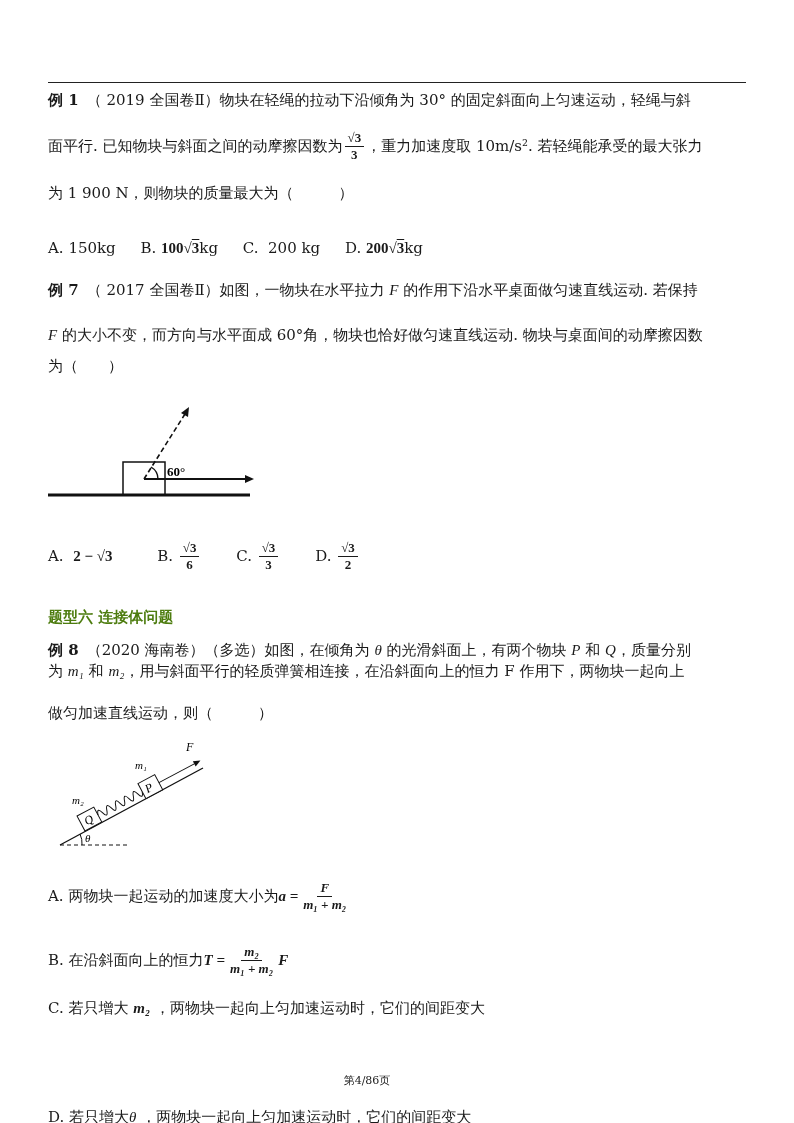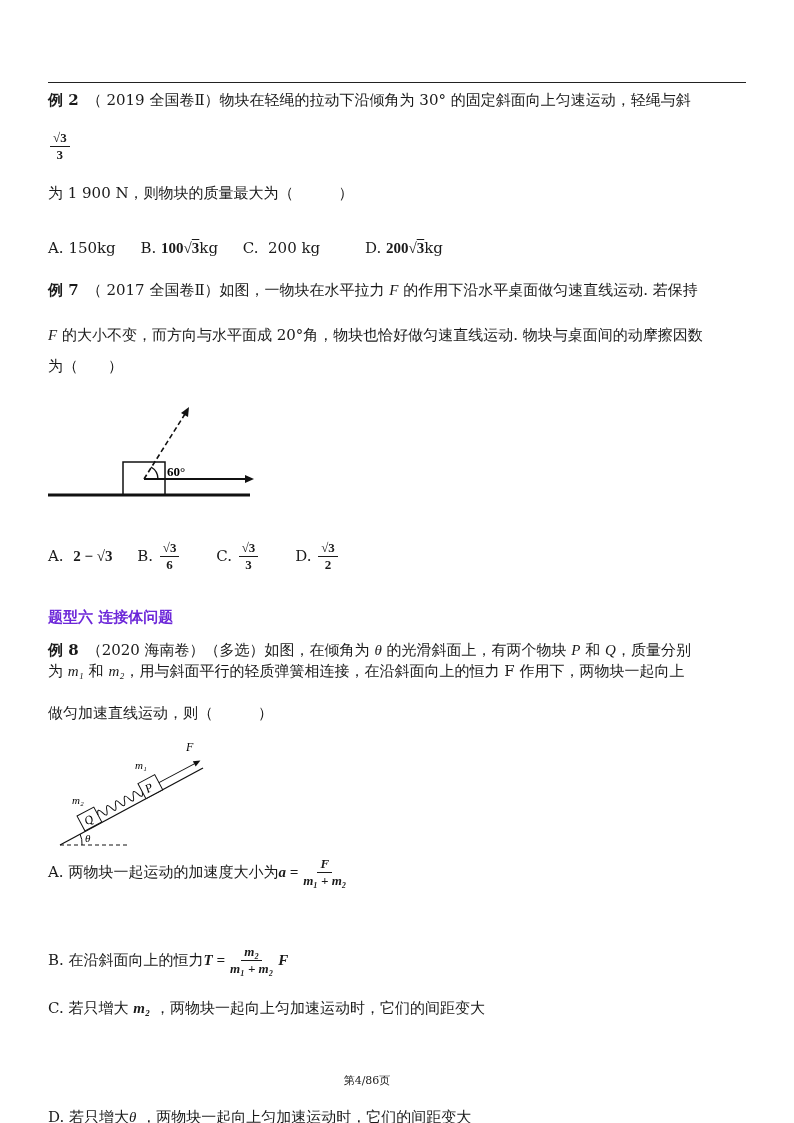--- a/index.html
+++ b/index.html
@@ -11,68 +11,68 @@
   .line { position: absolute; left: 48px; font-size: 15px; white-space: nowrap; line-height: 20px; }
   .lbl { font-weight: bold; font-family: "DejaVu Serif", serif; margin-right: 8px; }
   .it { font-style: italic; font-family: "Liberation Serif", serif; }
   .bi { font-style: italic; font-weight: bold; font-family: "Liberation Serif", serif; }
   .b { font-weight: bold; font-family: "Liberation Serif", serif; }
   .frac { display: inline-flex; flex-direction: column; align-items: center; vertical-align: middle; margin: 0 2px; font-size: 13px; line-height: 16px; }
   .frac .num { border-bottom: 1px solid #1a1a1a; padding: 0 3px; }
   .frac .den { padding: 0 3px; }
   .sqrt { font-weight: bold; font-family: "Liberation Serif", serif; }
   .sqrt .rad { text-decoration: overline; }
-  .heading { position: absolute; left: 48px; top: 608px; font-size: 15px; font-weight: bold; font-family: "DejaVu Sans", sans-serif; color: #6d28d9; }
+  .heading { position: absolute; left: 48px; top: 608px; font-size: 15px; font-weight: bold; font-family: "DejaVu Sans", sans-serif; color: #4d7c0f; }
   .opt { display: inline-block; margin-right: 20px; }
   .footer { position: absolute; left: 0; width: 734px; top: 1073px; text-align: center; font-size: 11px; }
   svg text { font-family: "Liberation Serif", serif; }
 </style>
 </head>
 <body>
 
 <div class="top-rule"></div>
 
 <div class="line" style="top:90px">
-  <span class="lbl">例 2</span><span>（ 2019 全国卷Ⅱ）物块在轻绳的拉动下沿倾角为 30° 的固定斜面向上匀速运动，轻绳与斜</span>
+  <span class="lbl">例 1</span><span>（ 2019 全国卷Ⅱ）物块在轻绳的拉动下沿倾角为 30° 的固定斜面向上匀速运动，轻绳与斜</span>
 </div>
 <div class="line" style="top:130px">
-  <span class="frac">
+  <span>面平行. 已知物块与斜面之间的动摩擦因数为</span><span class="frac">
       <span class="num b">√3</span>
       <span class="den b">3</span>
-    </span>
+    </span><span>，重力加速度取 10m/s². 若轻绳能承受的最大张力</span>
 </div>
 <div class="line" style="top:183px">为 1 900 N，则物块的质量最大为（　　　）</div>
 <div class="line" style="top:238px">
   <span class="opt"><span>A.</span> <span>150kg</span></span>
   <span class="opt"><span>B.</span> <span class="b">100</span><span class="sqrt">√<span class="rad">3</span></span><span>kg</span></span>
   <span class="opt"><span>C.</span>&nbsp; <span>200 kg</span></span>
-  <span class="opt" style="margin-left:20px"><span>D.</span> <span class="b">200</span><span class="sqrt">√<span class="rad">3</span></span><span>kg</span></span>
+  <span class="opt" style=""><span>D.</span> <span class="b">200</span><span class="sqrt">√<span class="rad">3</span></span><span>kg</span></span>
 </div>
 
 <div class="line" style="top:280px">
   <span class="lbl">例 7</span><span>（ 2017 全国卷Ⅱ）如图，一物块在水平拉力 </span><span class="it">F</span><span> 的作用下沿水平桌面做匀速直线运动. 若保持</span>
 </div>
 <div class="line" style="top:325px">
-  <span class="it">F</span><span> 的大小不变，而方向与水平面成 20°角，物块也恰好做匀速直线运动. 物块与桌面间的动摩擦因数</span>
+  <span class="it">F</span><span> 的大小不变，而方向与水平面成 60°角，物块也恰好做匀速直线运动. 物块与桌面间的动摩擦因数</span>
 </div>
 <div class="line" style="top:356px">为（　　）</div>
 
 <svg style="position:absolute;left:45px;top:400px" width="220" height="100">
   <line x1="3" y1="95" x2="205" y2="95" stroke="#111" stroke-width="3"></line>
   <rect x="78" y="62" width="42" height="33" fill="none" stroke="#111" stroke-width="1.5"></rect>
   <line x1="99" y1="79" x2="200" y2="79" stroke="#111" stroke-width="1.8"></line>
   <polygon points="200,75 209,79 200,83" fill="#111"></polygon>
   <line x1="99" y1="79" x2="140" y2="14" stroke="#111" stroke-width="1.6" stroke-dasharray="5,3"></line>
   <polygon points="136,13 144,7 143,17" fill="#111"></polygon>
   <path d="M 113 79 A 14 14 0 0 0 106 67" fill="none" stroke="#111" stroke-width="1.4"></path>
   <text x="122" y="76" font-size="13" font-weight="bold">60°</text>
 </svg>
 
 <div class="line" style="top:540px">
-  <span class="opt" style="margin-right:20px"><span>A.</span>&nbsp; <span class="b">2 − √3</span></span>
+  <span class="opt" style="margin-right:40px"><span>A.</span>&nbsp; <span class="b">2 − √3</span></span>
   <span class="opt" style="margin-right:30px"><span>B.</span> <span class="frac">
         <span class="num b">√3</span>
         <span class="den b">6</span>
       </span></span>
   <span class="opt" style="margin-right:30px"><span>C.</span> <span class="frac">
         <span class="num b">√3</span>
         <span class="den b">3</span>
       </span></span>
   <span class="opt"><span>D.</span> <span class="frac">
         <span class="num b">√3</span>
@@ -102,21 +102,21 @@
     <rect x="69" y="-17" width="19" height="17" fill="#fff" stroke="#111"></rect>
     <text x="73" y="-4" font-size="12" font-style="italic">P</text>
     <line x1="88" y1="-8" x2="128" y2="-8" stroke="#111"></line>
     <polygon points="128,-11 135,-8 128,-5" fill="#111"></polygon>
   </g>
   <text x="131" y="13" font-size="12" font-style="italic">F</text>
   <text x="80" y="31" font-size="11" font-style="italic">m₁</text>
   <text x="17" y="66" font-size="11" font-style="italic">m₂</text>
 </svg>
 
-<div class="line" style="top:856px">
+<div class="line" style="top:880px">
   <span>A.</span> <span>两物块一起运动的加速度大小为</span><span class="bi">a =</span><span class="frac">
       <span class="num bi">F</span>
       <span class="den bi">m₁ + m₂</span>
     </span>
 </div>
 <div class="line" style="top:944px">
   <span>B.</span> <span>在沿斜面向上的恒力</span><span class="bi">T =</span><span class="frac">
       <span class="num bi">m₂</span>
       <span class="den bi">m₁ + m₂</span>
     </span><span class="bi">F</span>

